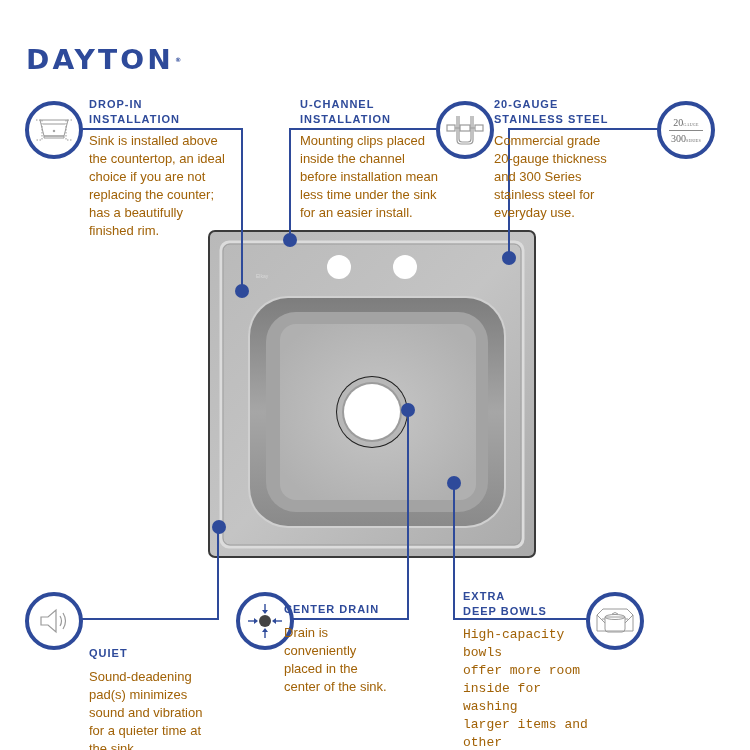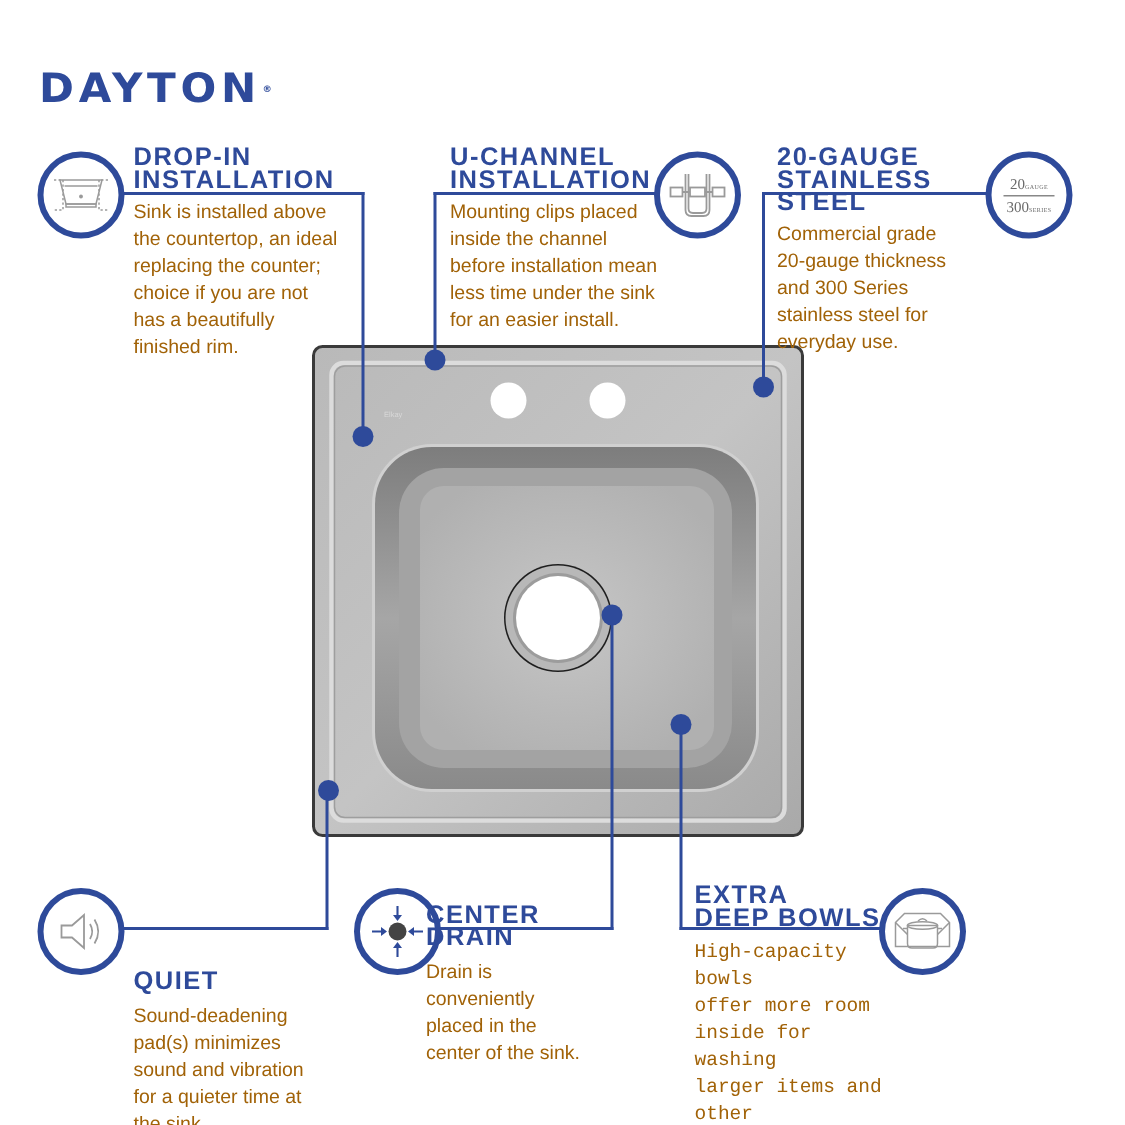--- a/index.html
+++ b/index.html
@@ -2,21 +2,21 @@
 <html><head>
 <meta charset="utf-8">
 <style>
   html, body { margin: 0; padding: 0; background: #ffffff; }
   body { width: 750px; height: 750px; position: relative; overflow: hidden;
          font-family: "Liberation Sans", sans-serif; }
   .abs { position: absolute; }
   .logo { left: 26px; top: 44px; font-family: "DejaVu Sans", sans-serif; font-weight: bold;
           font-size: 27px; letter-spacing: 3px; color: #2e4a9a; line-height: 32px; transform: scaleX(1.04); transform-origin: left; }
   .logo .reg { font-size: 6px; letter-spacing: 0; vertical-align: bottom; margin-left: 1px; color: #2e4a9a; }
-  .heading { font-weight: bold; color: #2e4a9a; font-size: 17px; letter-spacing: 1px; line-height: 15px; }
+  .heading { font-weight: bold; color: #2e4a9a; font-size: 11px; letter-spacing: 1px; line-height: 15px; }
   .body-text { color: #a16207; font-size: 13px; line-height: 18px; }
   .circle { width: 50px; height: 50px; border: 4px solid #2e4a9a; border-radius: 50%;
             background: #fff; display: flex; align-items: center; justify-content: center; box-sizing: content-box; }
   .line { background: #2e4a9a; }
   .dot { width: 14px; height: 14px; border-radius: 50%; background: #2e4a9a; }
   svg { display: block; }
   .gauge { text-align: center; color: #6a6a6a; font-family: "Liberation Serif", serif; line-height: 11px; }
   .gauge .big { font-size: 10px; }
   .gauge .small { font-size: 4px; letter-spacing: 0.3px; }
   .gauge .rule { width: 34px; height: 1px; background: #888; margin: 0 auto; }
@@ -159,42 +159,42 @@
 </div>
 
 <div class="abs" style="left:89px; top:97px; width:160px;">
   <div class="heading">
     <div>DROP-IN</div>
     <div>INSTALLATION</div>
   </div>
   <div class="body-text" style="margin-top:5px;">
     <div>Sink is installed above</div>
     <div>the countertop, an ideal</div>
+    <div>choice if you are not</div>
     <div>replacing the counter;</div>
-    <div>choice if you are not</div>
     <div>has a beautifully</div>
     <div>finished rim.</div>
   </div>
 </div>
 
 <div class="abs" style="left:300px; top:97px; width:150px;">
   <div class="heading">
     <div>U-CHANNEL</div>
     <div>INSTALLATION</div>
   </div>
   <div class="body-text" style="margin-top:5px;">
     <div>Mounting clips placed</div>
     <div>inside the channel</div>
     <div>before installation mean</div>
     <div>less time under the sink</div>
     <div>for an easier install.</div>
   </div>
 </div>
 
-<div class="abs" style="left:518px; top:97px; width:140px;">
+<div class="abs" style="left:494px; top:97px; width:140px;">
   <div class="heading">
     <div>20-GAUGE</div>
     <div>STAINLESS STEEL</div>
   </div>
   <div class="body-text" style="margin-top:5px;">
     <div>Commercial grade</div>
     <div>20-gauge thickness</div>
     <div>and 300 Series</div>
     <div>stainless steel for</div>
     <div>everyday use.</div>

